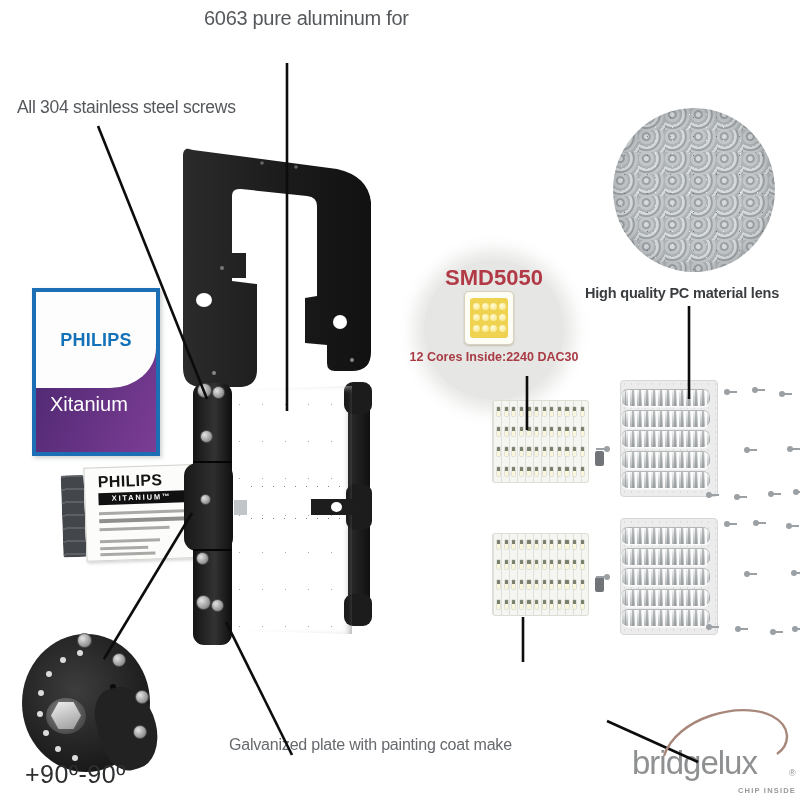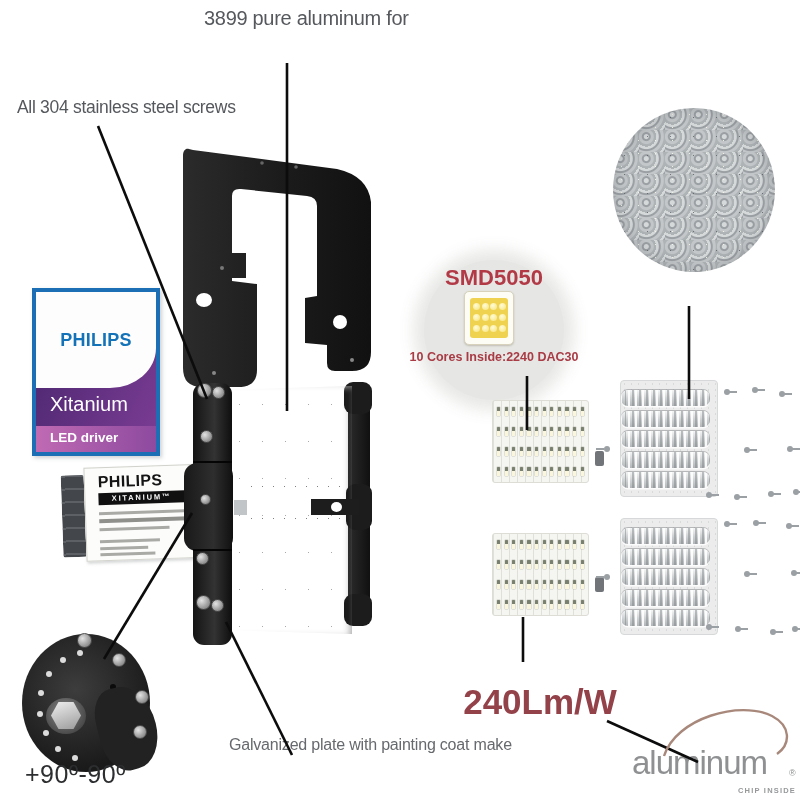--- a/index.html
+++ b/index.html
@@ -151,23 +151,24 @@
     <ellipse cx="204" cy="300" rx="8" ry="7" fill="#fff"></ellipse>
     <ellipse cx="340" cy="322" rx="7" ry="7" fill="#fff"></ellipse>
     <circle cx="222" cy="268" r="2" fill="#777"></circle>
       <circle cx="262" cy="163" r="1.8" fill="#666"></circle>
     <circle cx="296" cy="167" r="1.8" fill="#666"></circle>
       <circle cx="214" cy="373" r="2" fill="#888"></circle>
     <circle cx="352" cy="360" r="2" fill="#888"></circle>
   </svg>
 
   <div class="ann heat-label">
-    <div style="position:static;">3899 pure aluminum for</div>
+    <div style="position:static;">6063 pure aluminum for</div>
   </div>
   <div class="ann screws-label">All 304 stainless steel screws</div>
+  <div class="ann lens-label">High quality PC material lens</div>
   <div class="ann galv-label">
     <div style="position:static;">Galvanized plate with painting coat make</div>
   </div>
   <div class="ann rot-label">+90º-90º</div>
 
   <div class="smd-circle"></div>
   <div class="smd-title">SMD5050</div>
   <div class="chip">
     <div class="chip-dots">
         <i style="left: 3px; top: 5px;"></i>
@@ -177,21 +178,21 @@
         <i style="left: 3px; top: 16px;"></i>
         <i style="left: 11.5px; top: 16px;"></i>
         <i style="left: 20px; top: 16px;"></i>
         <i style="left: 28.5px; top: 16px;"></i>
         <i style="left: 3px; top: 27px;"></i>
         <i style="left: 11.5px; top: 27px;"></i>
         <i style="left: 20px; top: 27px;"></i>
         <i style="left: 28.5px; top: 27px;"></i>
       </div>
   </div>
-  <div class="smd-caption">10 Cores Inside:2240 DAC30</div>
+  <div class="smd-caption">12 Cores Inside:2240 DAC30</div>
 
   <div class="lens-circle"></div>
 
   <div class="pcb pcb1 led-grid">
       <i class="led" style="left: 4px; top: 6px;"></i>
       <i class="led" style="left: 11.6px; top: 6px;"></i>
       <i class="led" style="left: 19.2px; top: 6px;"></i>
       <i class="led" style="left: 26.8px; top: 6px;"></i>
       <i class="led" style="left: 34.4px; top: 6px;"></i>
       <i class="led" style="left: 42px; top: 6px;"></i>
@@ -320,23 +321,20 @@
   <div class="rail-l"></div>
   <div class="hinge-m"></div>
   <div class="rail-sep" style="top:461px;"></div>
   <div class="rail-sep" style="top:549px;"></div>
 
   <div class="pbox">
     <div class="pbox-inner">
       <div class="pbox-white"></div>
       <div class="pbox-brand">PHILIPS</div>
       <div class="pbox-product">Xitanium</div>
-      <div class="pbox-strip">
-        <div class="pbox-type">LED driver</div>
-      </div>
     </div>
   </div>
 
   <div class="driver">
     <div class="drv-conn"></div>
     <div class="drv-body">
       <div class="drv-brand">PHILIPS</div>
       <div class="drv-model">XITANIUM™</div>
       <div class="tbar tb1"></div>
       <div class="tbar tb2"></div>
@@ -357,25 +355,24 @@
       <i class="dischole" style="left: 33px; top: 112px;"></i>
       <i class="dischole" style="left: 50px; top: 121px;"></i>
       <i class="darkhole" style="left: 88px; top: 50px;"></i>
       <i class="darkhole" style="left: 78px; top: 88px;"></i>
       <i class="darkhole" style="left: 104px; top: 118px;"></i>
     </div>
   <div class="disc-arm"></div>
   <div class="washer"></div>
   <div class="hexbolt"></div>
 
-  <div class="bl-name">aluminum</div>
+  <div class="bl-name">bridgelux</div>
   <div class="bl-reg">®</div>
   <div class="bl-tag">CHIP INSIDE</div>
 
-  <div class="efficacy">240Lm/W</div>
 
   <svg class="overlay" width="800" height="800" viewBox="0 0 800 800">
     <g stroke="#0c0c0c" stroke-width="2.6">
       <line x1="287" y1="63" x2="287" y2="411"></line>
       <line x1="98" y1="126" x2="207" y2="399"></line>
       <line x1="192" y1="513" x2="104" y2="659"></line>
       <line x1="226" y1="622" x2="292" y2="755"></line>
       <line x1="527" y1="376" x2="527" y2="430"></line>
       <line x1="689" y1="306" x2="689" y2="399"></line>
       <line x1="523" y1="617" x2="523" y2="662"></line>

